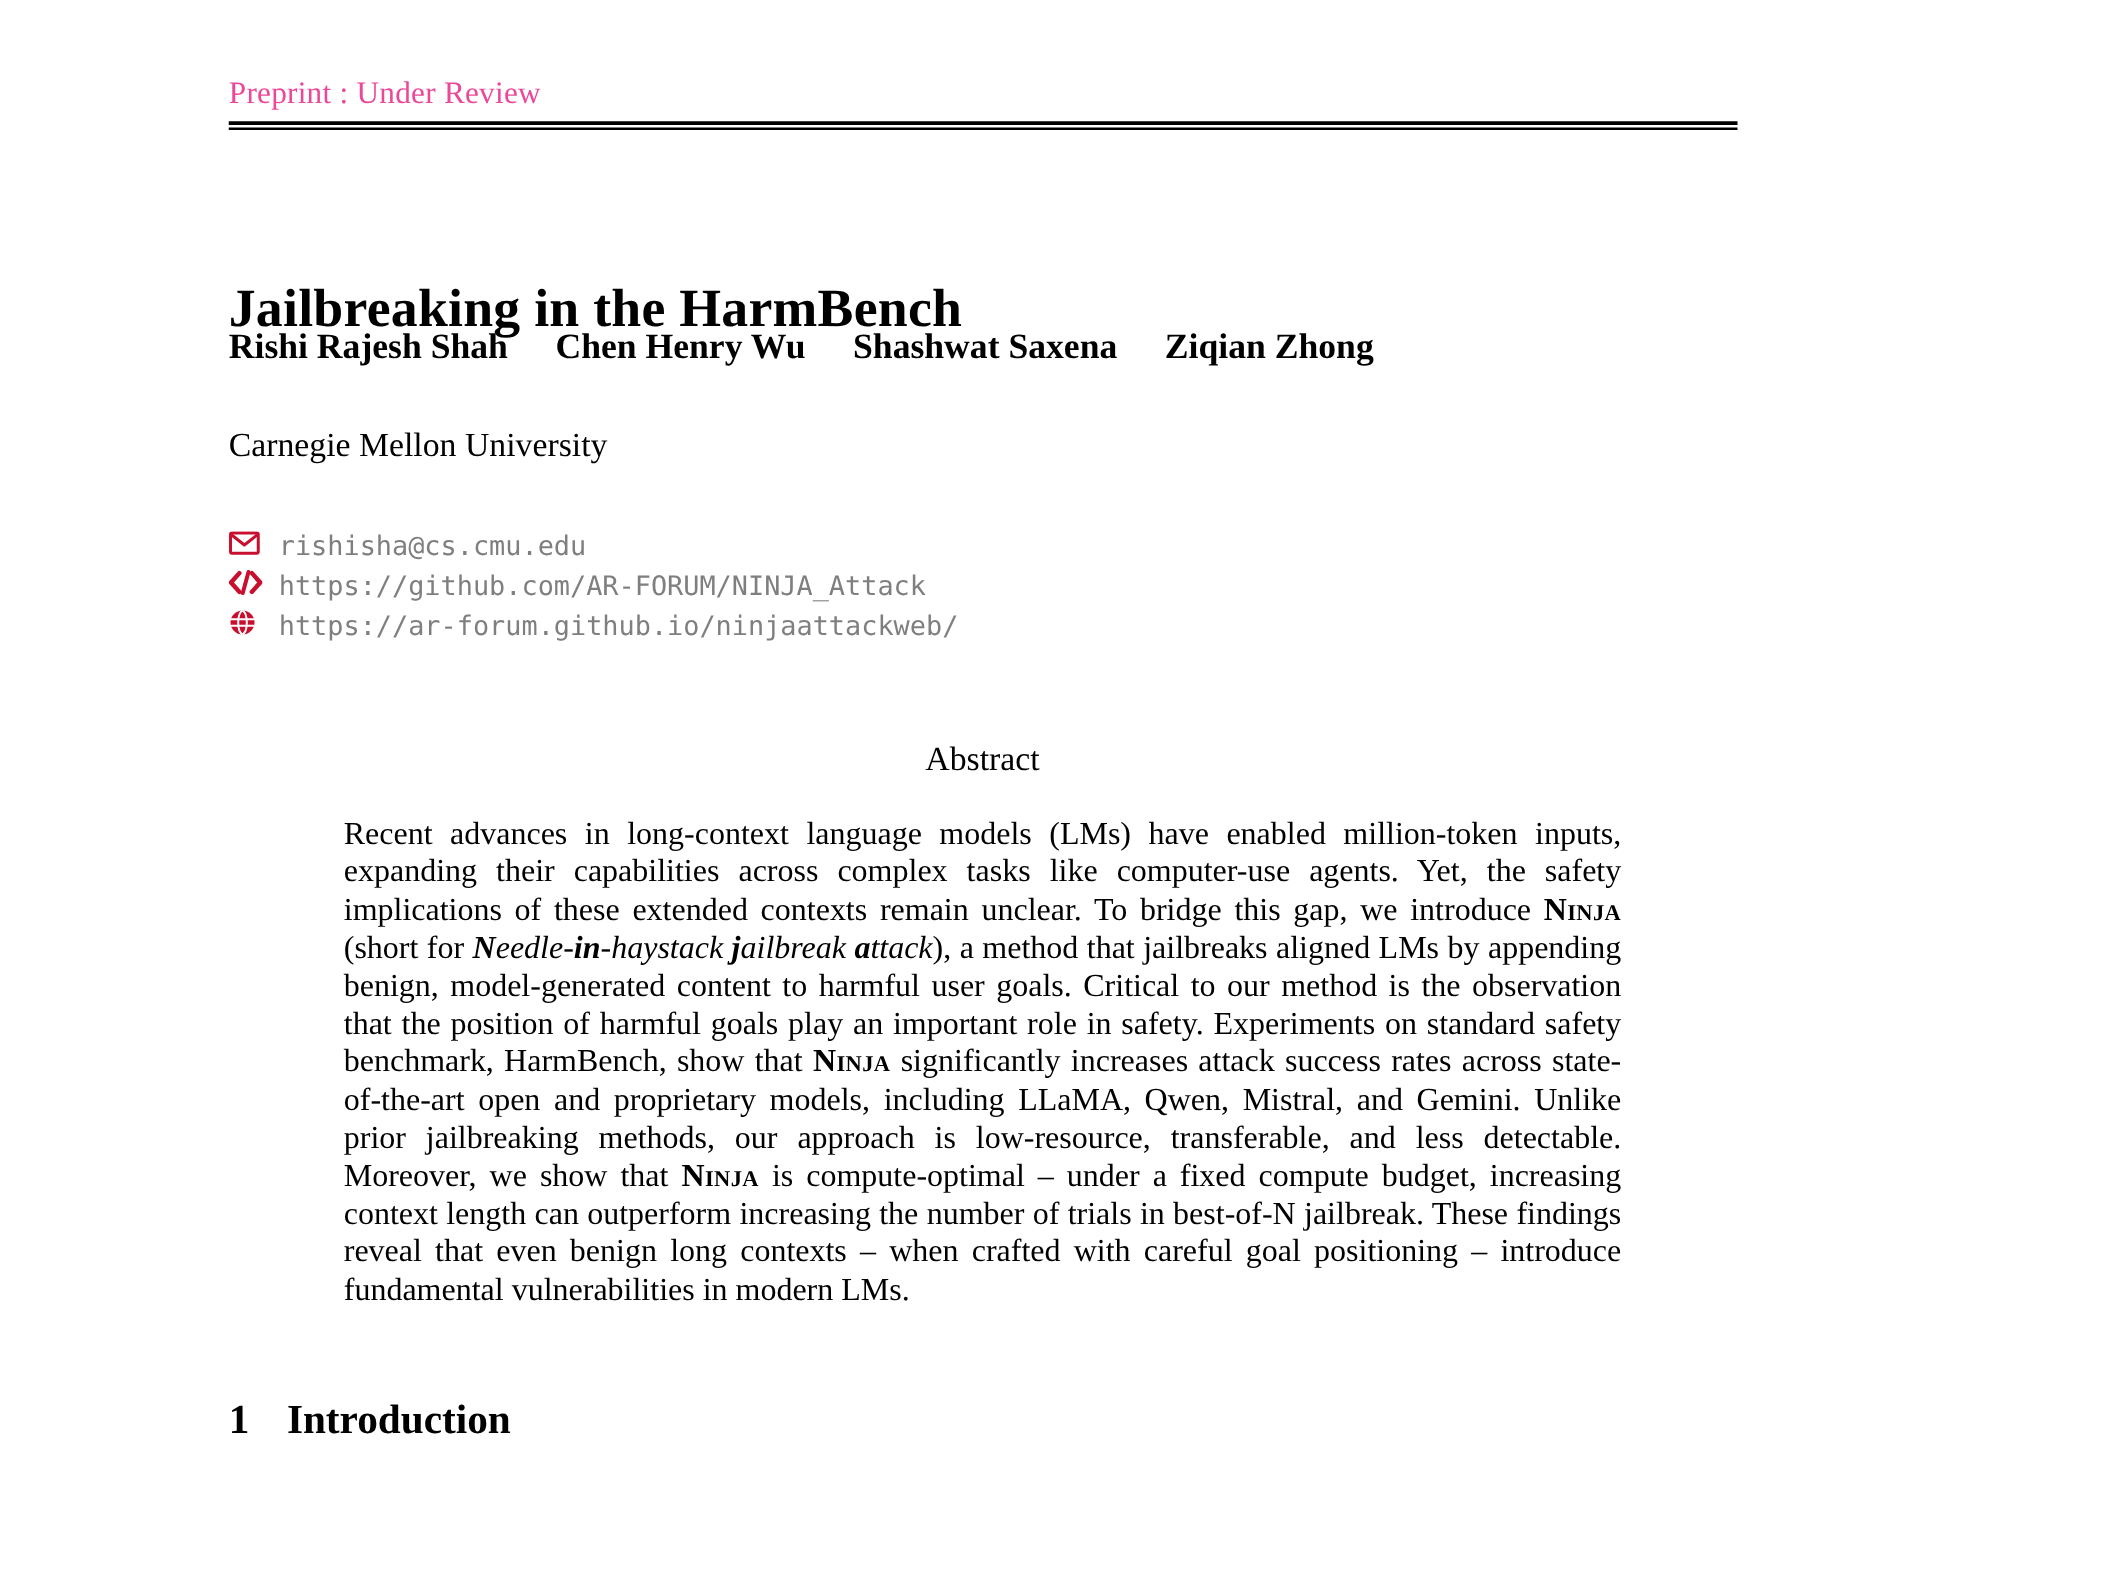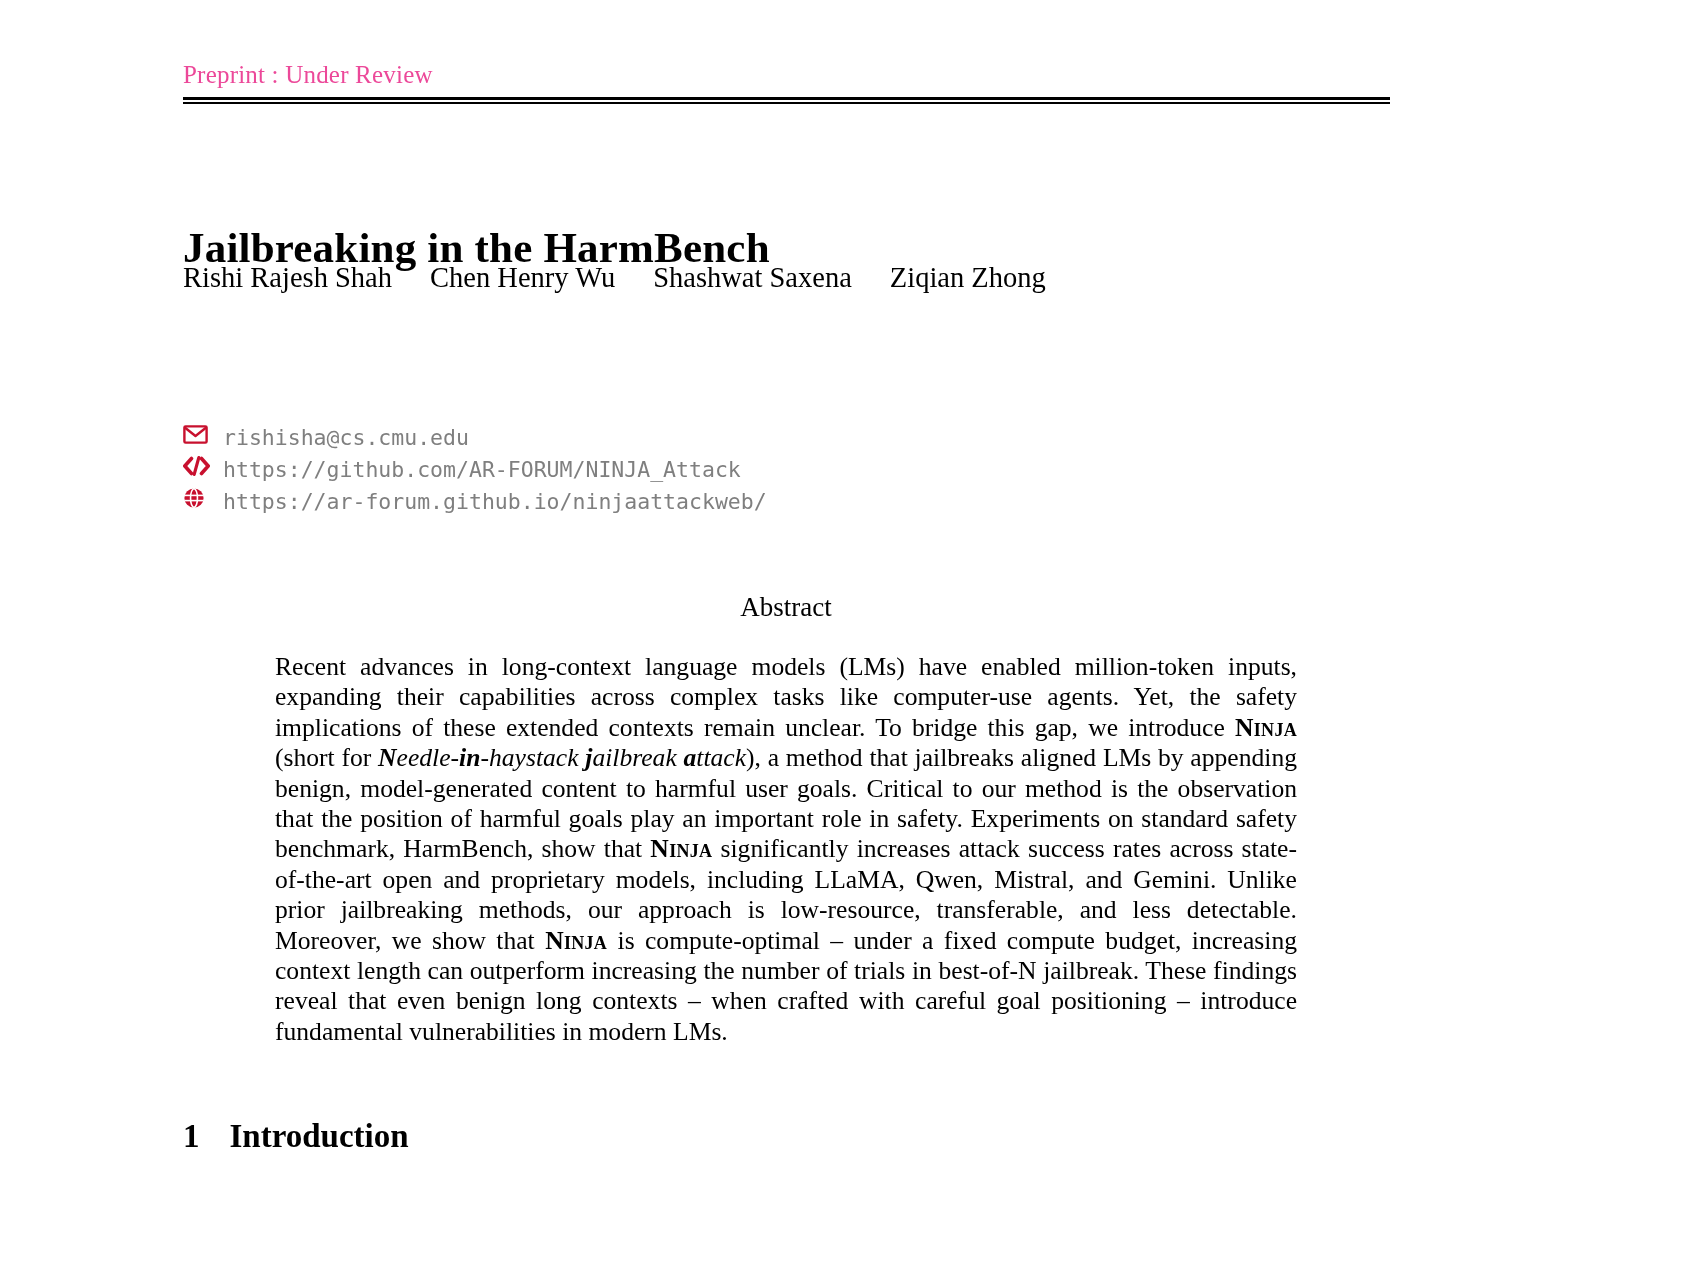--- a/index.html
+++ b/index.html
@@ -58,21 +58,21 @@
     letter-spacing: 0.2px;
     line-height: 52px;
   }
 
   #authors {
     position: absolute;
     left: 183px;
     top: 262px;
     width: 1210px;
     font-size: 28.5px;
-    font-weight: normal;
+    font-weight: bold;
     line-height: 31px;
   }
   .author-row {
     white-space: nowrap;
   }
   .author-name {
     display: inline-block;
     margin-right: 38px;
   }
   .author-name:last-child { margin-right: 0; }
@@ -165,20 +165,21 @@
   </div>
 
   <h1 id="title">Jailbreaking in the HarmBench</h1>
 
   <div id="authors">
     <div class="author-row">
       <span class="author-name">Rishi Rajesh Shah</span><span class="author-name">Chen Henry Wu</span><span class="author-name">Shashwat Saxena</span><span class="author-name">Ziqian Zhong</span>
     </div>
   </div>
 
+  <div id="affiliation">Carnegie Mellon University</div>
 
   <div id="links">
 
     <div class="link-row">
       <span class="link-icon">
         <svg width="25" height="19" viewBox="0 0 25 19" aria-hidden="true">
           <rect x="1.4" y="1.4" width="22.2" height="16.2" rx="1.2" fill="none" stroke="#c8102e" stroke-width="2.4"></rect>
           <path d="M2.4 3 L12.5 11 L22.6 3" fill="none" stroke="#c8102e" stroke-width="2.4" stroke-linecap="round" stroke-linejoin="round"></path>
         </svg>
       </span>

